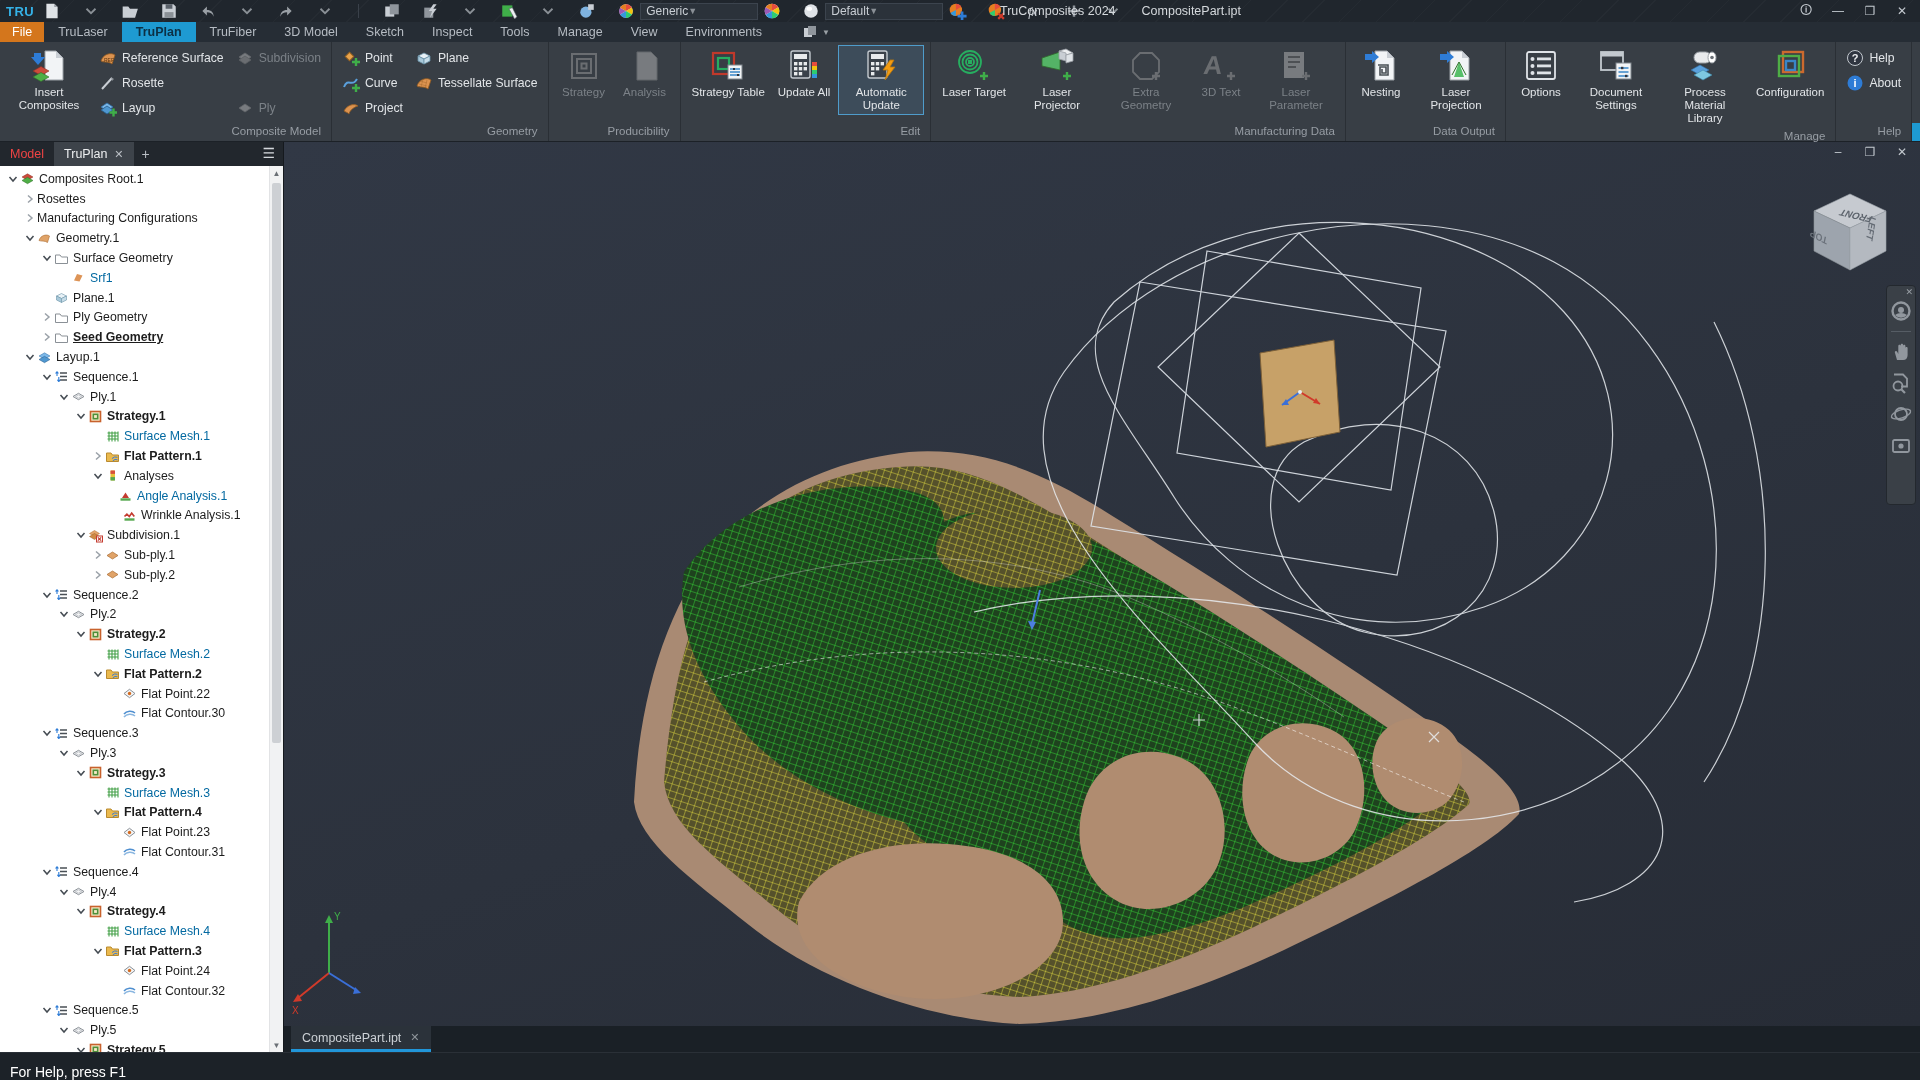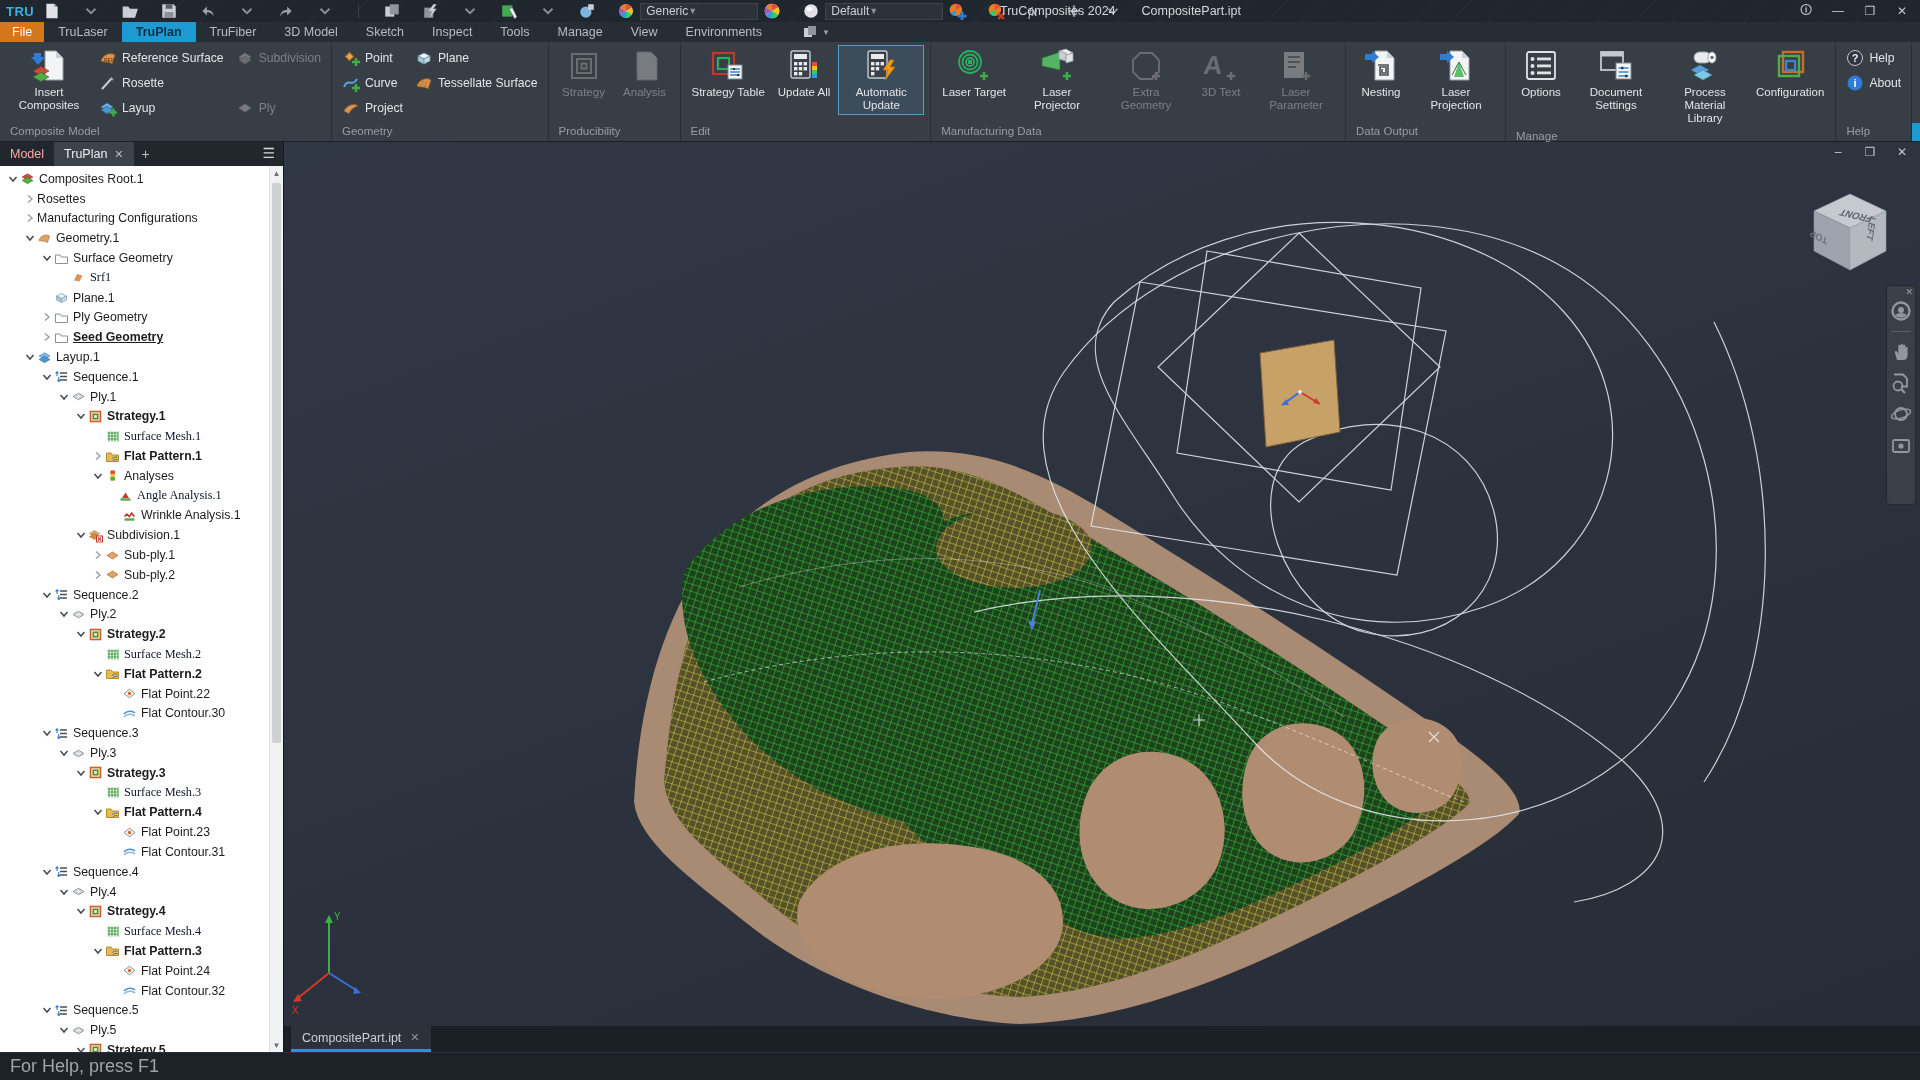--- a/index.html
+++ b/index.html
@@ -27,51 +27,51 @@
   #tabrow { height:20px; background:#262d35; display:flex; align-items:stretch; flex:none; }
   .rtab { padding:0 14px; font-size:12.5px; display:flex; align-items:center; color:#b6bcc3; }
   .rtab.file { background:#d4761c; color:#fff; padding:0 12px; }
   .rtab.active { background:#1e9ad2; color:#0c3045; font-weight:bold; }
   #tabrow-extra { display:flex; align-items:center; gap:4px; margin-left:26px; color:#9aa0a6; }
 
   
   #ribbon { height:100px; background:#383e45; display:flex; align-items:stretch; border-bottom:1px solid #1c2127; flex:none; }
   .rgroup { display:flex; flex-direction:column; border-right:1px solid #2a2f35; flex:none; }
   .rgroup-content { flex:1; display:flex; align-items:flex-start; padding:3px 6px 0 6px; gap:3px; }
-  .rgroup-label { height:18px; text-align:left; color:#979da4; font-size:11.5px; line-height:17px; white-space:nowrap; padding:0 10px; }
+  .rgroup-label { height:18px; text-align:right; color:#979da4; font-size:11.5px; line-height:17px; white-space:nowrap; padding:0 10px; }
   .rgroup.accent .rgroup-label { background:#1e9ad2; color:#fff; }
   .rbtn-big { width:auto; min-width:58px; max-width:86px; padding:2px 4px; display:flex; flex-direction:column;
     align-items:center; color:#e2e5e8; font-size:11.5px; line-height:13px; text-align:center; border:1px solid transparent; }
   .rbtn-big .bicon { width:36px; height:36px; margin-bottom:2px; }
   .rbtn-big.active { background:#3d4c5a; border:1px solid #4f9ccb; }
   .rbtn-big.disabled { color:#7b8187; }
   .rbtn-big.disabled .bicon, .rbtn-small.disabled .sicon { filter:grayscale(1) brightness(1.1); opacity:.42; }
   .rgrid { display:grid; grid-auto-rows:25px; column-gap:4px; align-items:center; }
   .rbtn-small { display:flex; align-items:center; gap:5px; font-size:12.2px; color:#e2e5e8; padding:0 4px; height:24px; white-space:nowrap; }
   .rbtn-small.disabled { color:#7b8187; }
   .sicon { width:18px; height:18px; flex:none; }
 
   
   #main { flex:1; display:flex; min-height:0; }
 
   
   #browser { width:283px; flex:none; display:flex; flex-direction:column; background:#22272d; }
   #browser-tabs { height:24px; display:flex; align-items:stretch; position:relative; }
-  .btab { padding:0 10px; font-size:12.5px; display:flex; align-items:center; gap:7px; color:#fca5a5; }
+  .btab { padding:0 10px; font-size:12.5px; display:flex; align-items:center; gap:7px; color:#ef4444; }
   .btab.active { background:#3d434a; color:#eceef0; }
   .btab .x { color:#b9bec4; font-size:11px; }
   .btab-add { width:24px; display:flex; align-items:center; justify-content:center; color:#b9bec4; font-size:14px; }
   #browser-menu { position:absolute; right:8px; top:4px; color:#d4d8dc; font-size:14px; letter-spacing:0; line-height:1; }
   #tree { flex:1; background:#fff; position:relative; overflow:hidden; }
   #tree-rows { position:absolute; left:0; top:3px; right:14px; }
   .trow { display:flex; align-items:center; height:19.8px; color:#1c1c1c; font-size:12.3px; white-space:nowrap; }
   .trow .exp { width:14px; height:14px; flex:none; }
   .trow .ticon { width:15px; height:15px; flex:none; margin-right:4px; }
   .trow.bold { font-weight:bold; }
-  .trow.gray { color:#0f172a;font-family:Liberation Serif, serif; }
+  .trow.gray { color:#0369a1; }
   .trow.underline .tlabel { text-decoration:underline; }
   #tree-scrollbar { position:absolute; right:0; top:0; bottom:0; width:14px; background:#f1f2f3; border-left:1px solid #e2e3e5; }
   .sb-arrow { height:14px; display:flex; align-items:center; justify-content:center; color:#6a6f75; font-size:8px; }
   #sb-thumb { position:absolute; left:2px; right:2px; top:17px; height:560px; background:#cdd0d4; border-radius:2px; }
   #sb-down { position:absolute; bottom:0; left:0; right:0; }
 
   
   #viewport { flex:1; position:relative; min-width:0; display:flex; flex-direction:column; border-left:1px solid #15191e; }
   #scene-wrap { flex:1; position:relative; background:linear-gradient(160deg,#313845 0%,#2c323d 55%,#272c36 100%); overflow:hidden; }
   #scene { position:absolute; left:0; top:0; }
@@ -84,22 +84,22 @@
   .nicon { width:22px; height:22px; opacity:.8; }
   .ndiv { width:20px; height:1px; background:#565d65; }
 
   
   #docbar { height:26px; background:#1a2026; display:flex; align-items:stretch; flex:none; padding-left:7px; }
   .doctab { display:flex; align-items:center; gap:9px; background:#2b323a; color:#ccd1d6; font-size:12.5px;
     padding:0 11px; border-bottom:3px solid #2196d9; }
   .doctab .x { color:#8f959b; font-size:11px; }
 
   
-  #statusbar { height:28px; background:#1c2228; border-top:1px solid #2a3037; display:flex; align-items:center;
-    padding-left:10px; font-size:18px; color:#a3a3a3; flex:none; }
+  #statusbar { height:28px; background:#1c2228; border-top:1px solid #2a3037; display:flex; align-items:flex-end;
+    padding-left:10px; font-size:14px; color:#ffffff; flex:none; }
 </style>
 </head>
 <body>
 
 <div id="app">
 
   <div id="titlebar">
     <span id="logo">TRU</span>
     <div class="qat" id="qat1">
         <span class="qicon">

